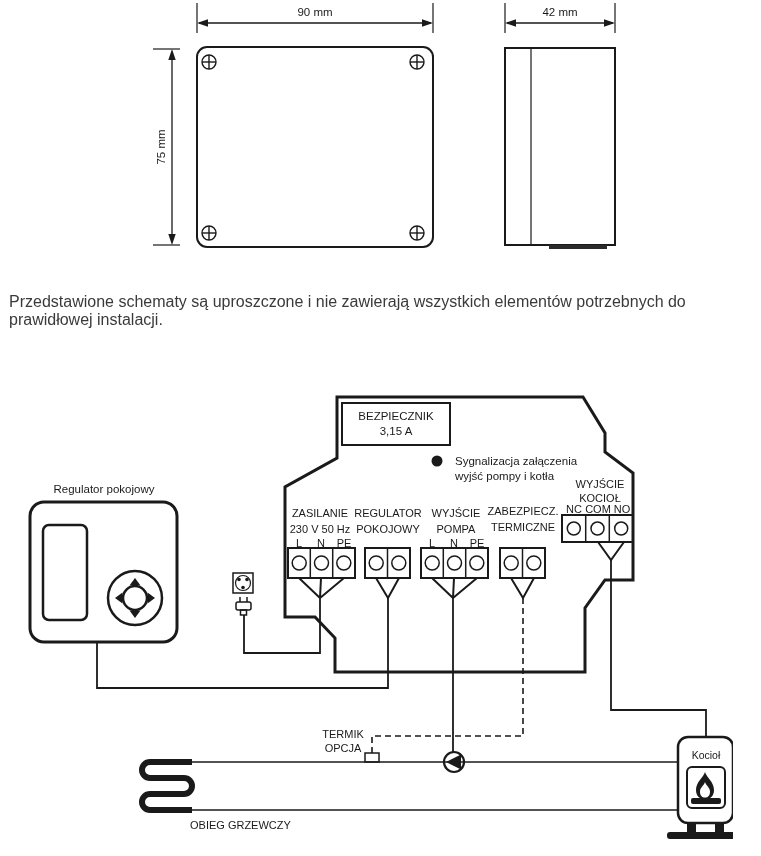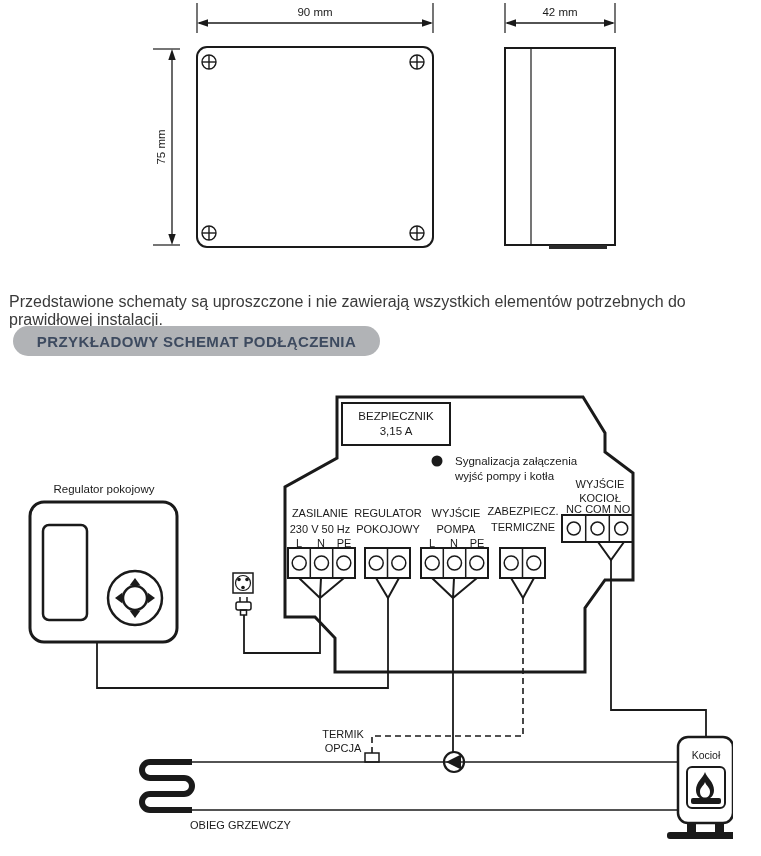--- a/index.html
+++ b/index.html
@@ -69,23 +69,20 @@
       <line class="ln" x1="615" y1="3" x2="615" y2="33" stroke-width="1.2"></line>
       <line class="ln" x1="507" y1="23" x2="613" y2="23" stroke-width="1.3"></line>
       <polygon points="505,23 516,19.2 516,26.8" fill="#1a1a1a"></polygon>
       <polygon points="615,23 604,19.2 604,26.8" fill="#1a1a1a"></polygon>
       <text x="560" y="16" text-anchor="middle" font-size="11.5">42 mm</text>
     </g>
   </svg>
 
   <div id="note">Przedstawione schematy są uproszczone i nie zawierają wszystkich elementów potrzebnych do prawidłowej instalacji.</div>
 
-  <div id="pill">
-    <span>PRZYKŁADOWY SCHEMAT PODŁĄCZENIA</span>
-  </div>
 
   <svg id="schematic" width="761" height="486" viewBox="0 0 761 486">
 
     <path class="ln" stroke-width="3" d="M337,27 H583 L605,63 V82 L633,103 V210 H605 L585,238 V302 H335 V268 L315,247 H285 V117 L337,88 Z"></path>
 
     <g>
       <rect class="ln" x="342" y="33" width="108" height="42" stroke-width="2"></rect>
       <text x="396" y="50" text-anchor="middle" font-size="11.5">BEZPIECZNIK</text>
       <text x="396" y="65" text-anchor="middle" font-size="11.5">3,15 A</text>
     </g>

